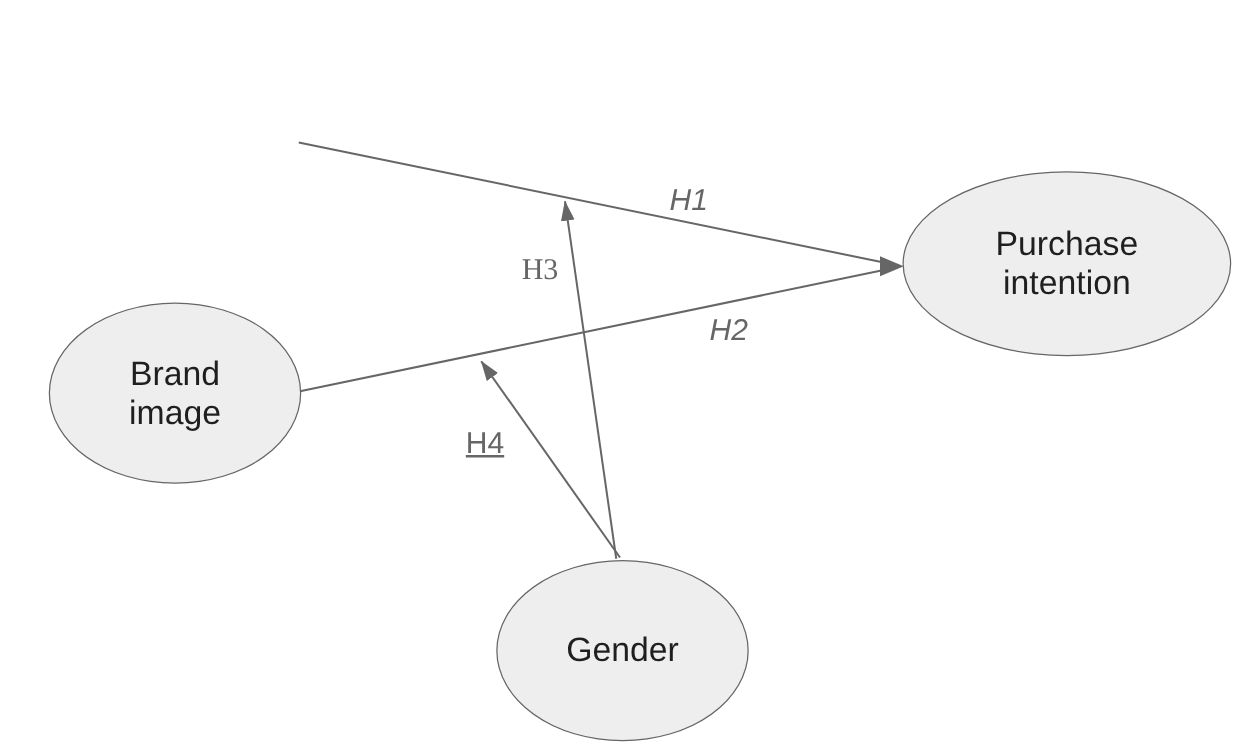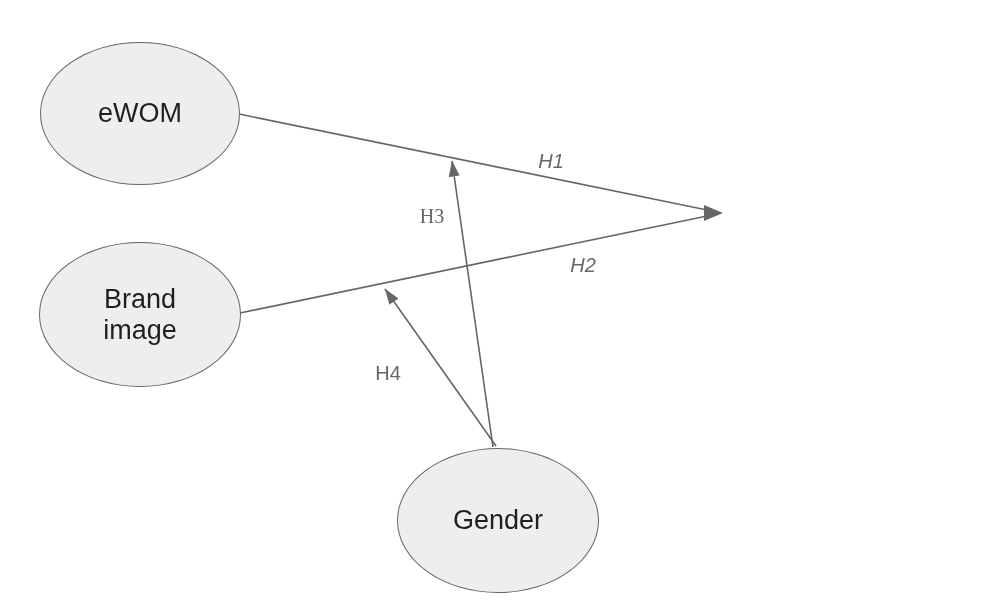--- a/index.html
+++ b/index.html
@@ -34,28 +34,28 @@
   .node-ewom{left:40px;top:42px;width:200px;height:143px;}
   .node-brand-image{left:39px;top:242px;width:202px;height:145px;}
   .node-gender{left:397px;top:448px;width:202px;height:145px;}
   .node-purchase-intention{left:722px;top:137px;width:263px;height:148px;}
   .w130{display:inline-block;max-width:130px;}
   .w165{display:inline-block;max-width:165px;}
   .edge-label{
     position:absolute;
     transform:translate(-50%,-50%);
     color:var(--edge_label);
-    font-size:20px;line-height:26px;
+    font-size:24px;line-height:26px;
     white-space:nowrap;
   }
   .edge-label.italic{font-style:italic;}
   .label-h1{left:551px;top:161px;}
   .label-h2{left:583px;top:265px;}
   .label-h3{left:432px;top:216px;font-family:Liberation Serif, serif;}
-  .label-h4{left:388px;top:373px;}
+  .label-h4{left:388px;top:355px;text-decoration:underline;}
 </style>
 </head>
 <body>
 
 <div class="canvas">
 
   <svg class="edges" width="1000" height="605" viewBox="0 0 1000 605">
     <defs>
       <marker id="arrowhead" markerUnits="userSpaceOnUse" markerWidth="18" markerHeight="12" refX="15.5" refY="5.5" orient="auto">
         <path d="M0,0 L16,5.5 L0,11 Z" fill="#666666"></path>
@@ -66,31 +66,31 @@
 
     <line x1="240" y1="313" x2="707" y2="216"></line>
 
     <polygon points="723,213 704,205 704,221"></polygon>
 
     <line x1="493" y1="447" x2="452" y2="161" marker-end="url(#arrowhead)"></line>
 
     <line x1="496" y1="446" x2="385" y2="289" marker-end="url(#arrowhead)"></line>
   </svg>
 
-  <div class="node node-ewom">
-    <span>eWOM</span>
-  </div>
 
   <div class="node node-gender">
     <span>Gender</span>
   </div>
 
   <div class="node node-brand-image">
     <span class="w130">Brand image</span>
   </div>
 
+  <div class="node node-purchase-intention">
+    <span class="w165">Purchase intention</span>
+  </div>
 
   <div class="edge-label italic label-h1">H1</div>
   <div class="edge-label italic label-h2">H2</div>
   <div class="edge-label label-h3">H3</div>
   <div class="edge-label label-h4">H4</div>
 
 </div>
 
 </body></html>

